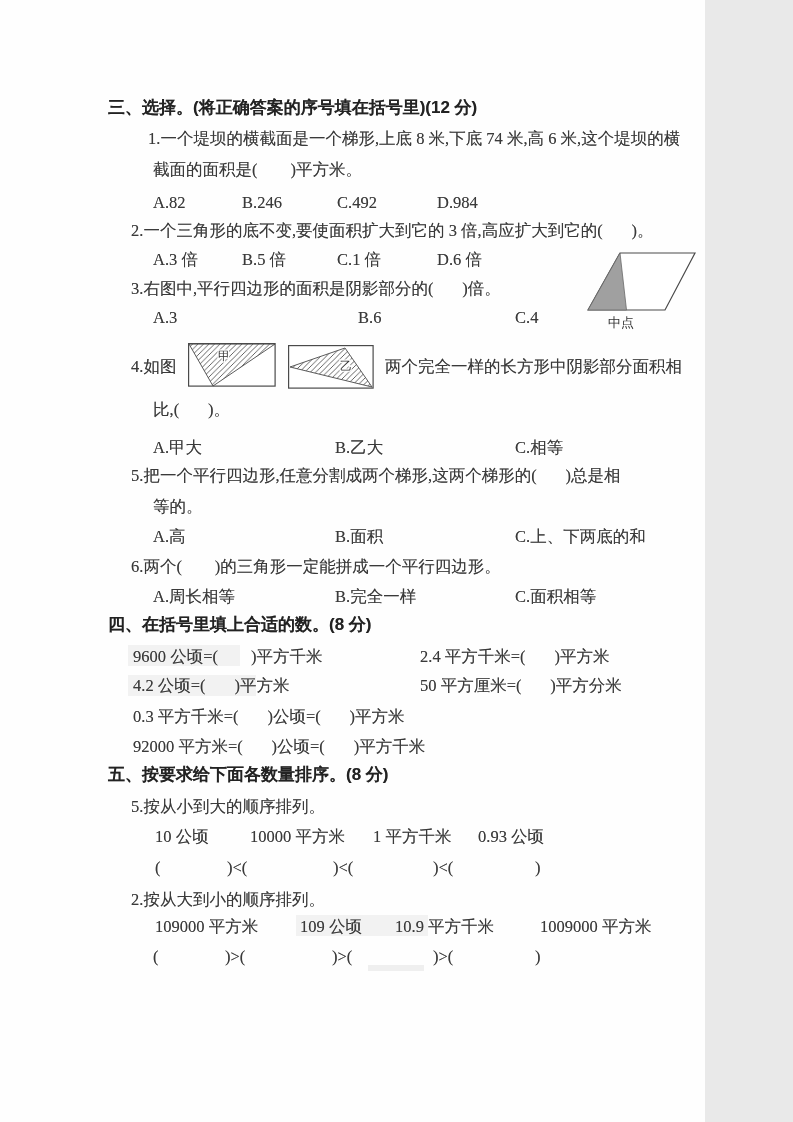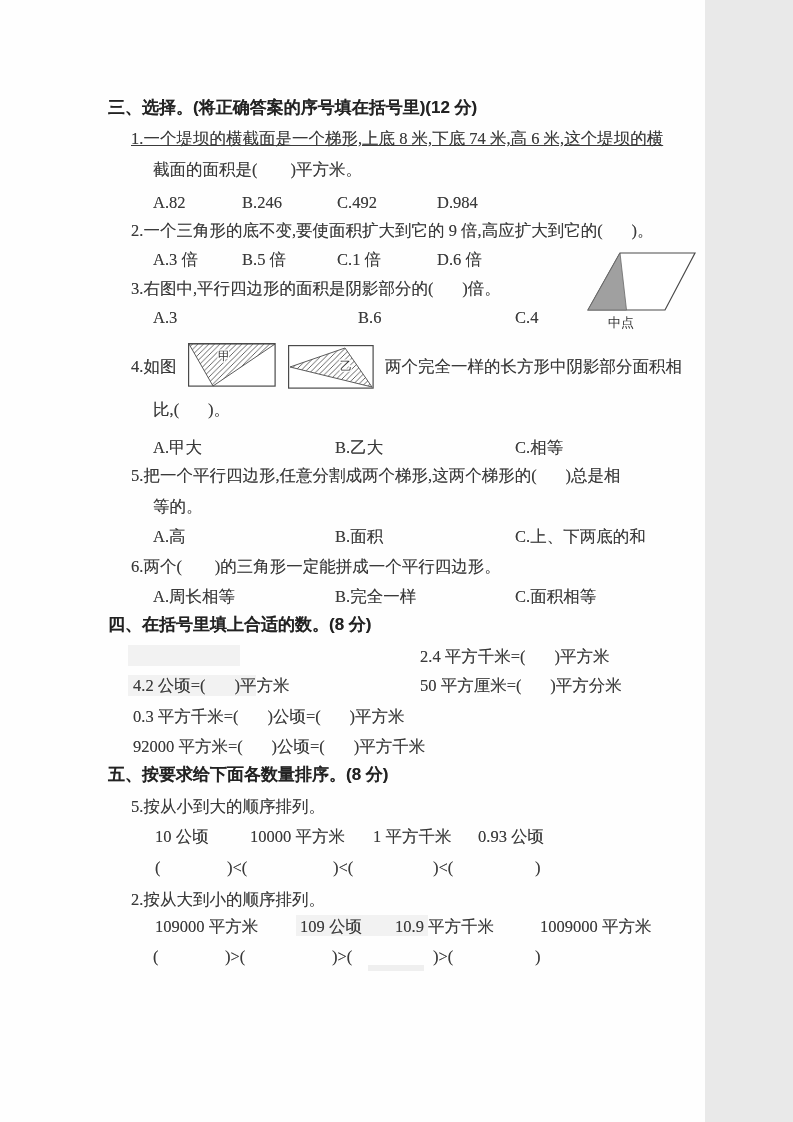--- a/index.html
+++ b/index.html
@@ -26,28 +26,28 @@
       <pattern id="hatch" patternUnits="userSpaceOnUse" width="5.5" height="5.5">
         <line x1="0" y1="5.5" x2="5.5" y2="0" stroke="#555" stroke-width="0.9"></line>
         <line x1="-1.5" y1="1.5" x2="1.5" y2="-1.5" stroke="#555" stroke-width="0.9"></line>
         <line x1="4" y1="7" x2="7" y2="4" stroke="#555" stroke-width="0.9"></line>
       </pattern>
     </defs>
   </svg>
 
   <div class="ln t" style="left:108px;top:97px;">三、选择。(将正确答案的序号填在括号里)(12 分)</div>
 
-  <div class="ln" style="left:131px;top:128px;text-decoration:underline;">1.一个堤坝的横截面是一个梯形,上底 8 米,下底 74 米,高 6 米,这个堤坝的横</div>
+  <div class="ln" style="left:148px;top:128px;">1.一个堤坝的横截面是一个梯形,上底 8 米,下底 74 米,高 6 米,这个堤坝的横</div>
   <div class="ln" style="left:153px;top:159px;">截面的面积是(        )平方米。</div>
   <span class="ln" style="left:153px;top:192px;">A.82</span>
   <span class="ln" style="left:242px;top:192px;">B.246</span>
   <span class="ln" style="left:337px;top:192px;">C.492</span>
   <span class="ln" style="left:437px;top:192px;">D.984</span>
 
-  <div class="ln" style="left:131px;top:220px;">2.一个三角形的底不变,要使面积扩大到它的 9 倍,高应扩大到它的(       )。</div>
+  <div class="ln" style="left:131px;top:220px;">2.一个三角形的底不变,要使面积扩大到它的 3 倍,高应扩大到它的(       )。</div>
   <span class="ln" style="left:153px;top:249px;">A.3 倍</span>
   <span class="ln" style="left:242px;top:249px;">B.5 倍</span>
   <span class="ln" style="left:337px;top:249px;">C.1 倍</span>
   <span class="ln" style="left:437px;top:249px;">D.6 倍</span>
 
   <div class="ln" style="left:131px;top:278px;">3.右图中,平行四边形的面积是阴影部分的(       )倍。</div>
   <span class="ln" style="left:153px;top:307px;">A.3</span>
   <span class="ln" style="left:358px;top:307px;">B.6</span>
   <span class="ln" style="left:515px;top:307px;">C.4</span>
 
@@ -79,20 +79,21 @@
   <span class="ln" style="left:153px;top:526px;">A.高</span>
   <span class="ln" style="left:335px;top:526px;">B.面积</span>
   <span class="ln" style="left:515px;top:526px;">C.上、下两底的和</span>
 
   <div class="ln" style="left:131px;top:556px;">6.两个(        )的三角形一定能拼成一个平行四边形。</div>
   <span class="ln" style="left:153px;top:586px;">A.周长相等</span>
   <span class="ln" style="left:335px;top:586px;">B.完全一样</span>
   <span class="ln" style="left:515px;top:586px;">C.面积相等</span>
 
   <div class="ln t" style="left:108px;top:614px;">四、在括号里填上合适的数。(8 分)</div>
+  <span class="ln" style="left:133px;top:646px;">9600 公顷=(        )平方千米</span>
   <span class="ln" style="left:420px;top:646px;">2.4 平方千米=(       )平方米</span>
   <span class="ln" style="left:133px;top:675px;">4.2 公顷=(       )平方米</span>
   <span class="ln" style="left:420px;top:675px;">50 平方厘米=(       )平方分米</span>
   <div class="ln" style="left:133px;top:706px;">0.3 平方千米=(       )公顷=(       )平方米</div>
   <div class="ln" style="left:133px;top:736px;">92000 平方米=(       )公顷=(       )平方千米</div>
 
   <div class="ln t" style="left:108px;top:764px;">五、按要求给下面各数量排序。(8 分)</div>
 
   <div class="ln" style="left:131px;top:796px;">5.按从小到大的顺序排列。</div>
   <span class="ln" style="left:155px;top:826px;">10 公顷</span>

